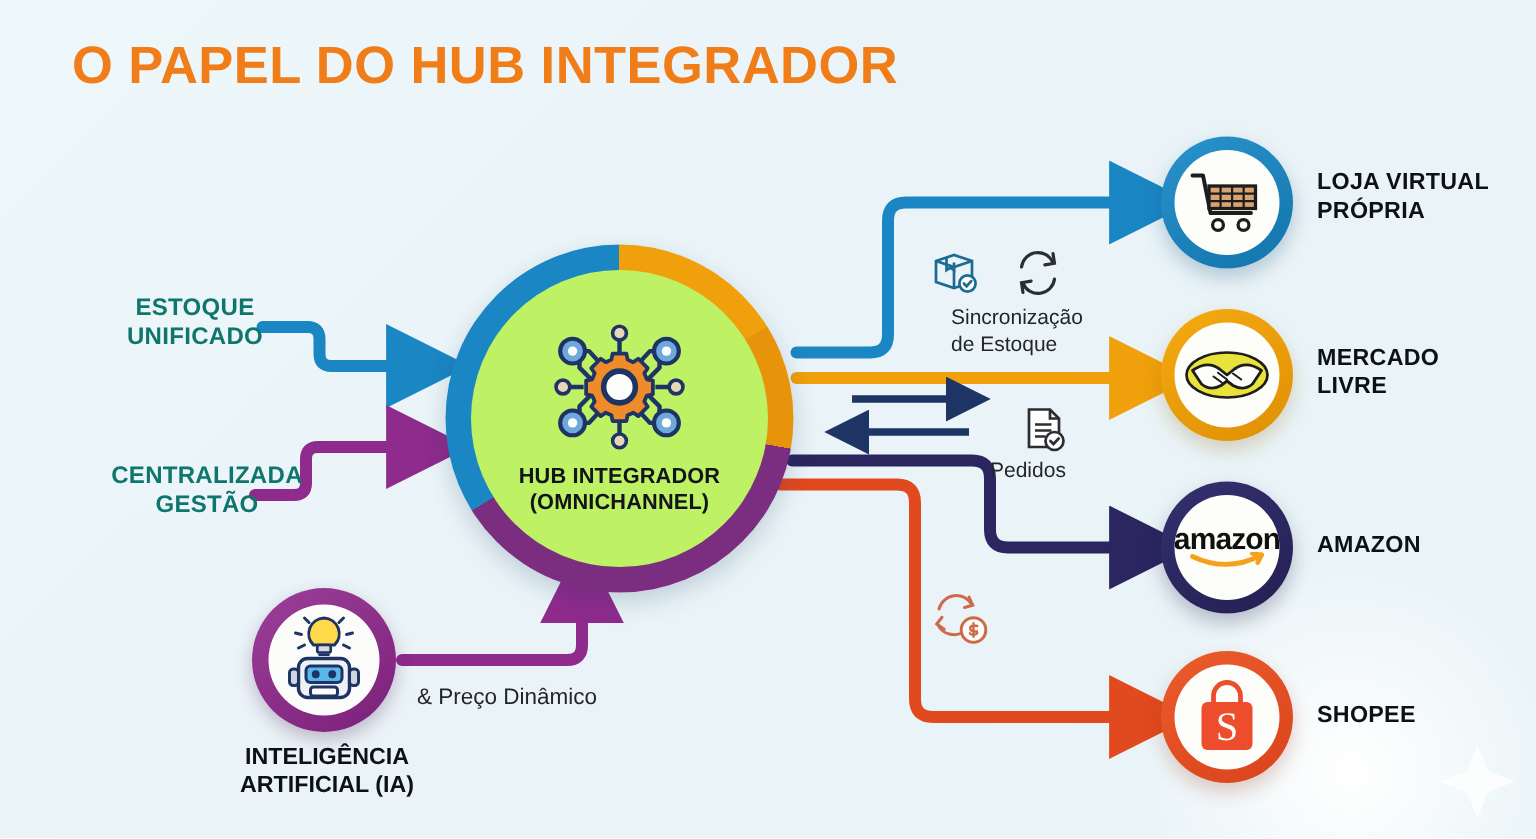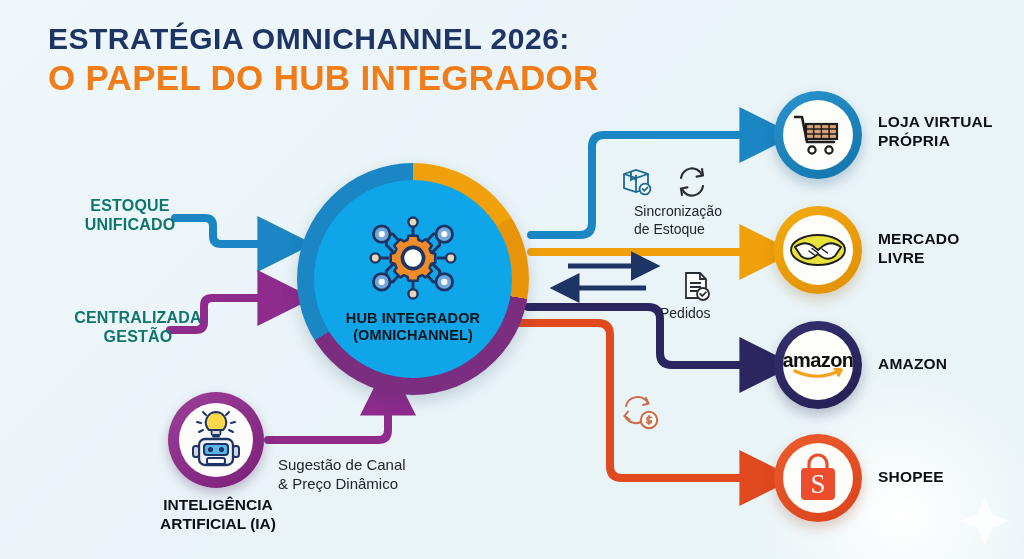--- a/index.html
+++ b/index.html
@@ -31,21 +31,21 @@
     background:conic-gradient(from 0deg,
       #efa00b 0deg 58deg,
       #e8940a 58deg 100deg,
       #7b2d7f 100deg 176deg,
       #7b2d7f 176deg 238deg,
       #1a86c4 238deg 352deg,
       #1a86c4 352deg 360deg);
     box-shadow:0 6px 16px rgba(25,55,90,.20);
   }
   .hub-inner { position:absolute; inset:17px; border-radius:50%;
-    background:#0ea5e9; display:flex; flex-direction:column;
+    background:#bef264; display:flex; flex-direction:column;
     align-items:center; justify-content:center; }
   .hub-icon { width:112px; height:92px; margin-top:-2px; }
   .hub-label { text-align:center; font-size:14.5px; font-weight:bold;
     color:#111418; line-height:1.18; letter-spacing:.1px; margin-top:6px; }
 
   
   .in-label { position:absolute; text-align:center; font-size:16px;
     font-weight:bold; color:#0f766e; line-height:1.2; letter-spacing:.2px; }
   #lbl-estoque { left:40px; top:196px; width:180px; }
   #lbl-gestao  { left:40px; top:308px; width:196px; }
@@ -177,21 +177,20 @@
       <circle cx="27" cy="26" r="8.2" fill="#fdfdfb"></circle>
       <path d="M27,21.5 L27,30.5 M29.5,23.3 Q24.6,22.2 24.8,25.1 Q25,27.3 29.2,26.9 Q30.1,28.9 27.2,29.2 Q25.3,29.3 24.6,28.2" stroke-width="1.6"></path>
     </g>
 
     <g opacity="0.75">
       <path d="M985,496 L992,514 L1010,521 L992,528 L985,546 L978,528 L960,521 L978,514 Z" fill="#ffffff"></path>
     </g>
   </svg>
 
   <div class="title-wrap">
-    <div class="title-l1">ESTRATÉGIA OMNICHANNEL 2026:</div>
     <div class="title-l2">O PAPEL DO HUB INTEGRADOR</div>
   </div>
 
   <div class="in-label" id="lbl-estoque">
     <div>ESTOQUE</div>
     <div>UNIFICADO</div>
   </div>
   <div class="in-label" id="lbl-gestao">
     <div>CENTRALIZADA</div>
     <div>GESTÃO</div>
@@ -260,21 +259,20 @@
         <rect x="7" y="37" width="6" height="11" rx="2.5" fill="#cfd6e0" stroke="#1d3464" stroke-width="2"></rect>
         <rect x="47" y="37" width="6" height="11" rx="2.5" fill="#cfd6e0" stroke="#1d3464" stroke-width="2"></rect>
       </svg>
     </div>
   </div>
   <div class="ai-caption">
     <div>INTELIGÊNCIA</div>
     <div>ARTIFICIAL (IA)</div>
   </div>
   <div class="ai-note">
-    <div>Sugestão de Canal</div>
     <div>&amp; Preço Dinâmico</div>
   </div>
 
   <div class="ann" id="ann-sinc">
     <div>Sincronização</div>
     <div>de Estoque</div>
   </div>
   <div class="ann" id="ann-ped">
     <div>Pedidos</div>
   </div>

